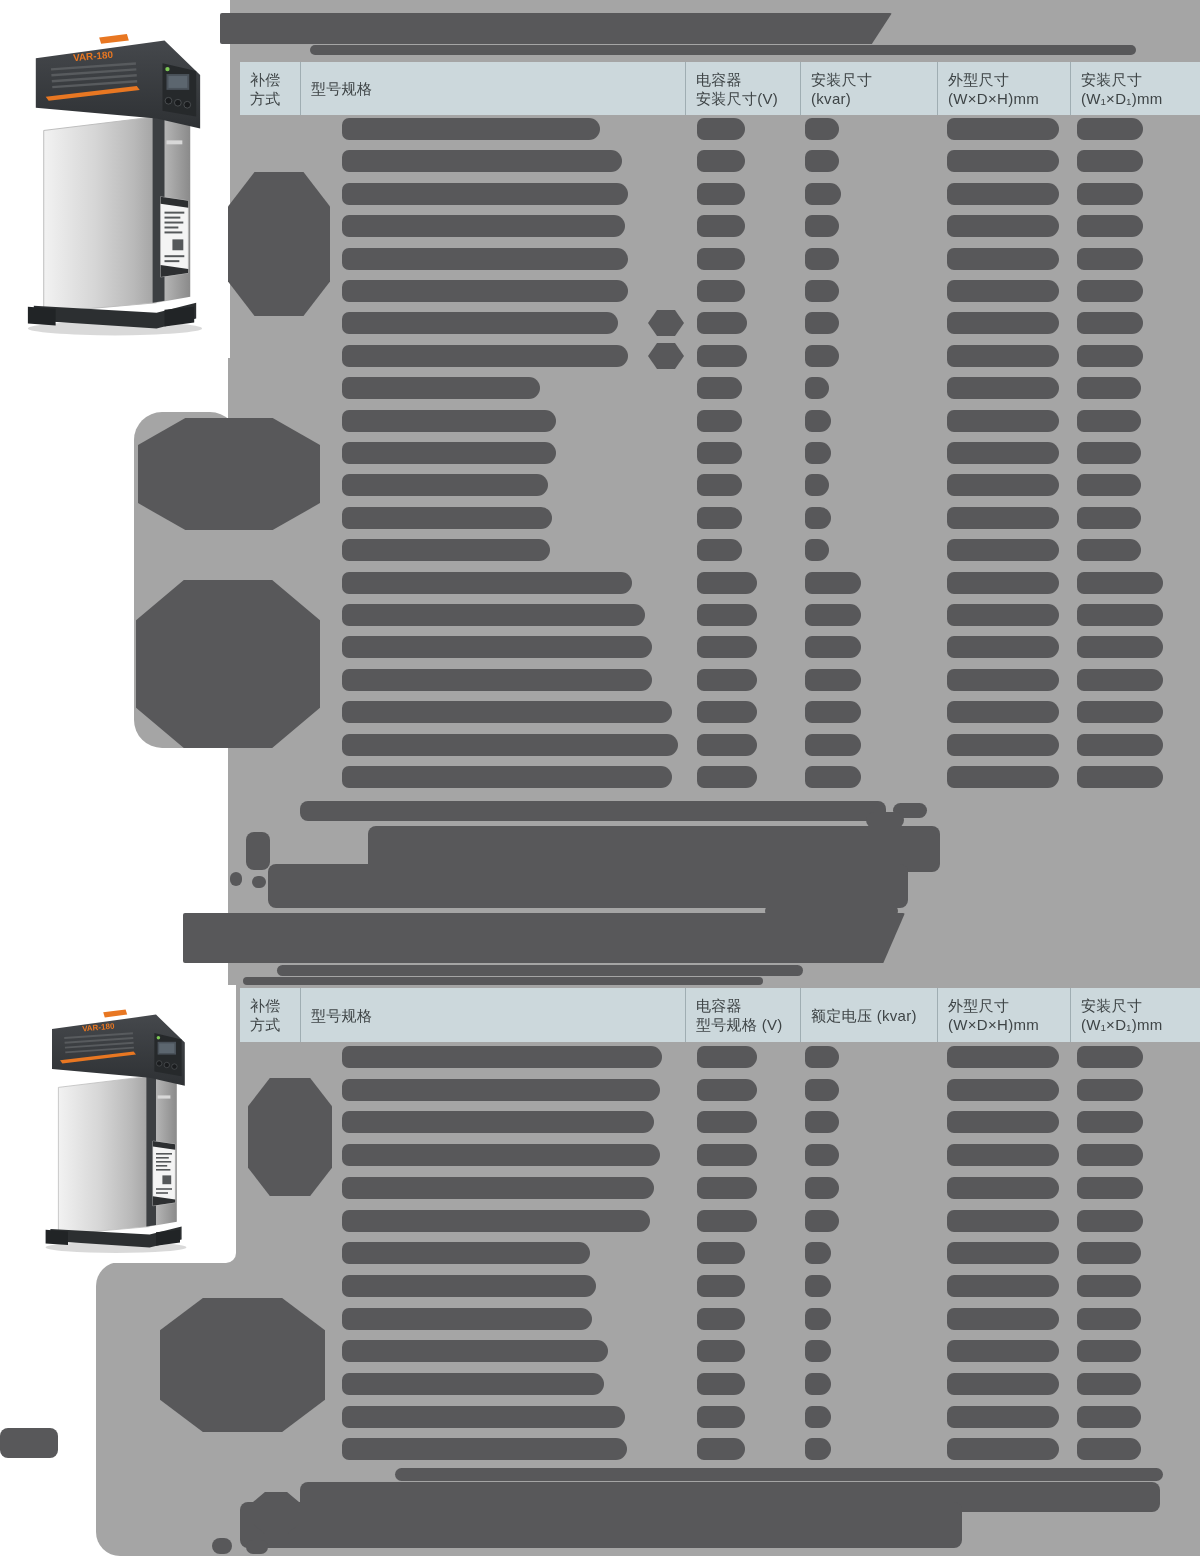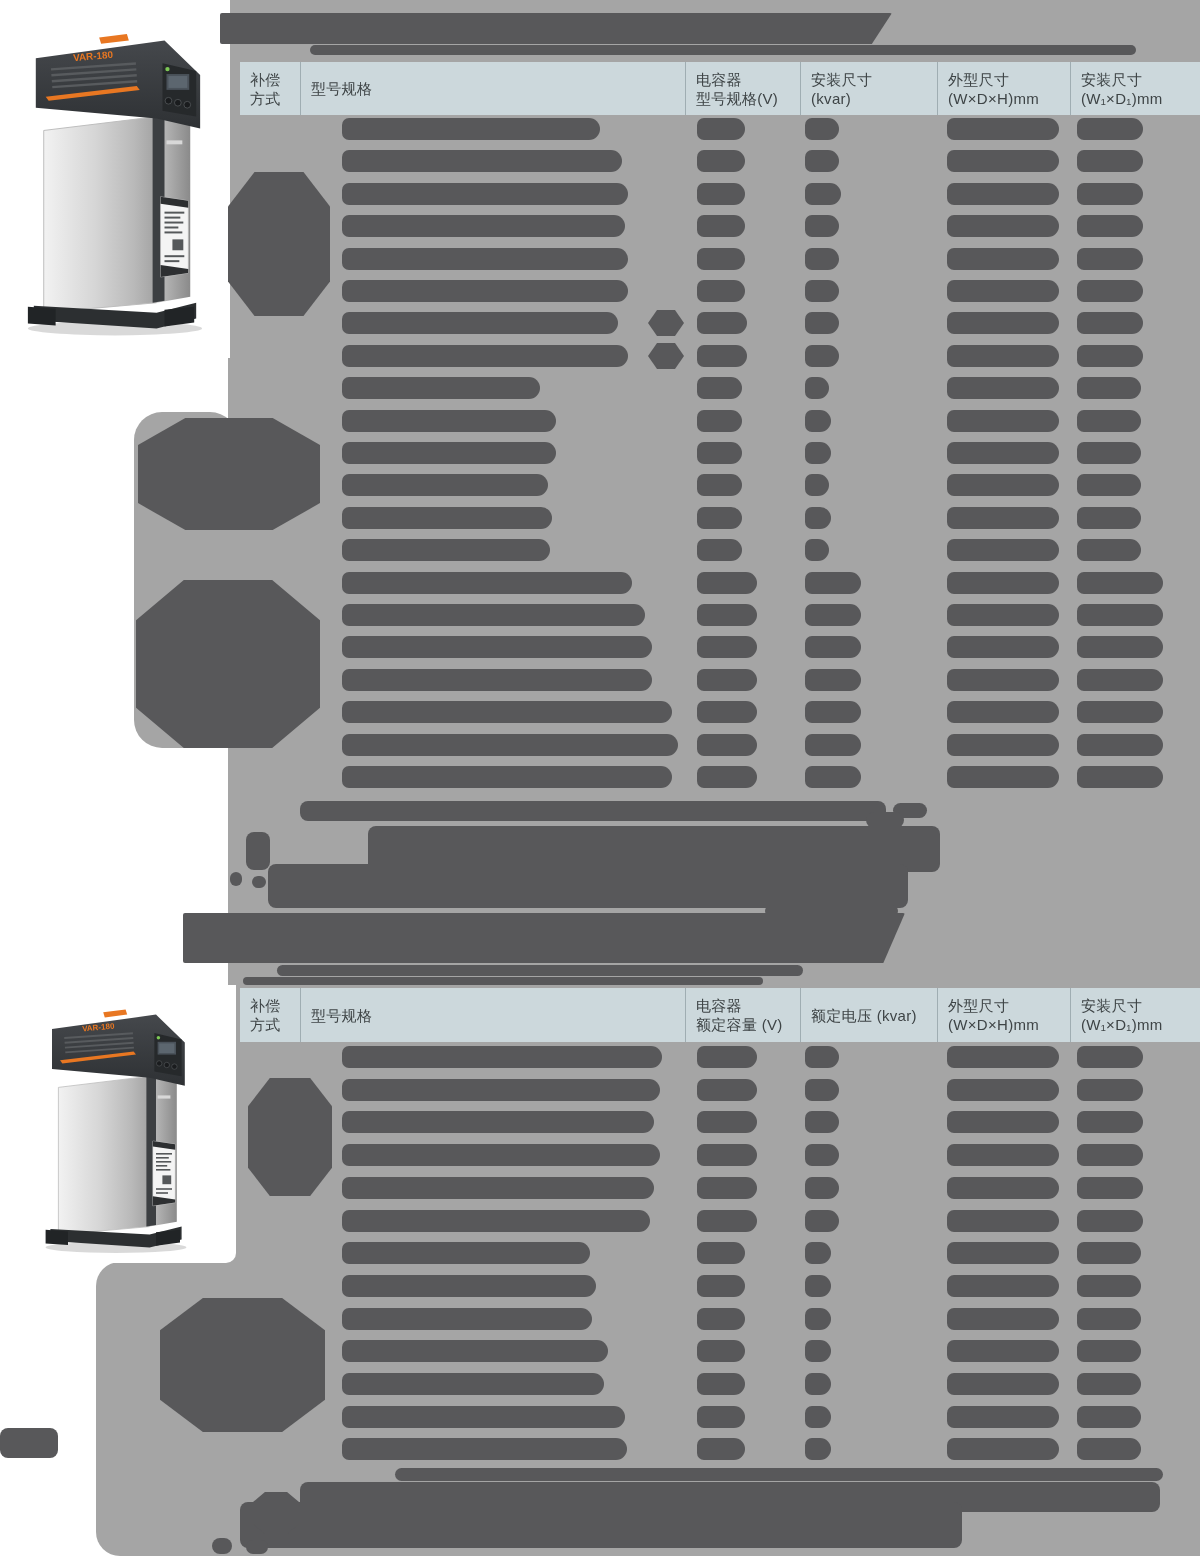--- a/index.html
+++ b/index.html
@@ -119,21 +119,21 @@
   <div class="thead" id="thead1">
       <div class="hcell c1">
         <span>补偿</span>
         <span>方式</span>
       </div>
       <div class="hcell c2">
         <span>型号规格</span>
       </div>
       <div class="hcell c3">
         <span>电容器</span>
-        <span>型号规格(V)</span>
+        <span>安装尺寸(V)</span>
       </div>
       <div class="hcell c4">
         <span>安装尺寸</span>
         <span>(kvar)</span>
       </div>
       <div class="hcell c5">
         <span>外型尺寸</span>
         <span>(W×D×H)mm</span>
       </div>
       <div class="hcell c6">
@@ -144,21 +144,21 @@
   <div class="thead" id="thead2">
       <div class="hcell c1">
         <span>补偿</span>
         <span>方式</span>
       </div>
       <div class="hcell c2">
         <span>型号规格</span>
       </div>
       <div class="hcell c3">
         <span>电容器</span>
-        <span>额定容量 (V)</span>
+        <span>型号规格 (V)</span>
       </div>
       <div class="hcell c4">
         <span>额定电压 (kvar)</span>
       </div>
       <div class="hcell c5">
         <span>外型尺寸</span>
         <span>(W×D×H)mm</span>
       </div>
       <div class="hcell c6">
         <span>安装尺寸</span>

